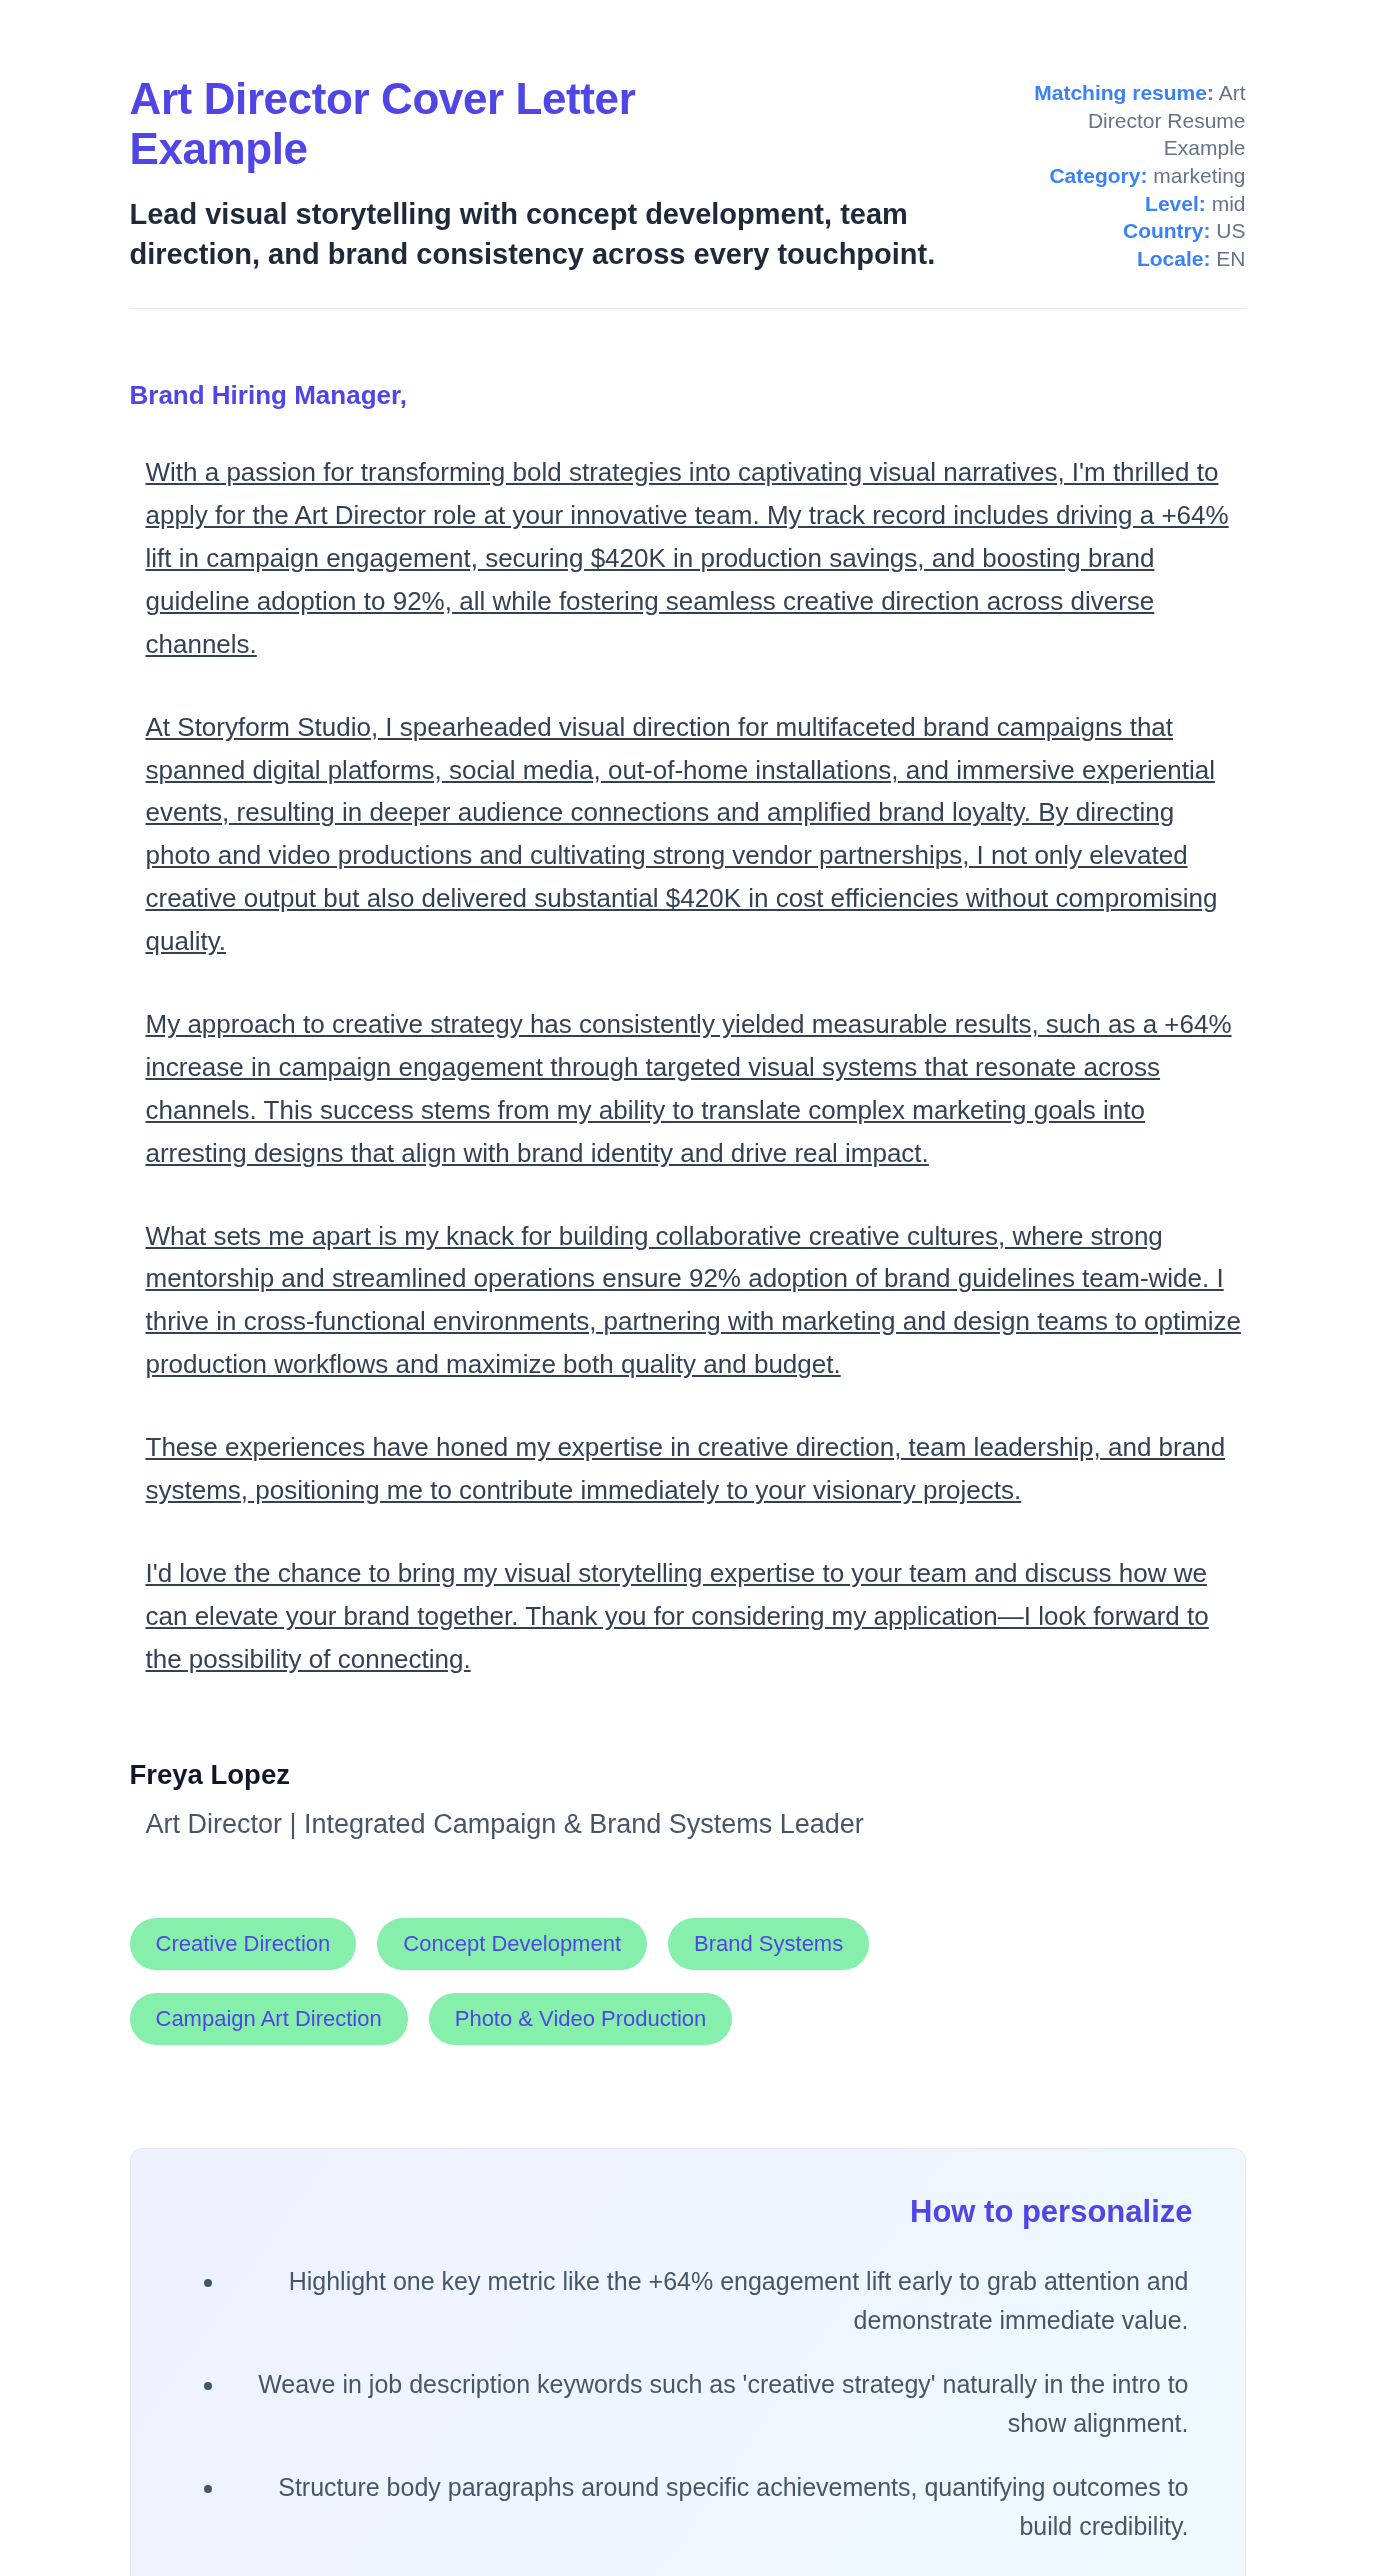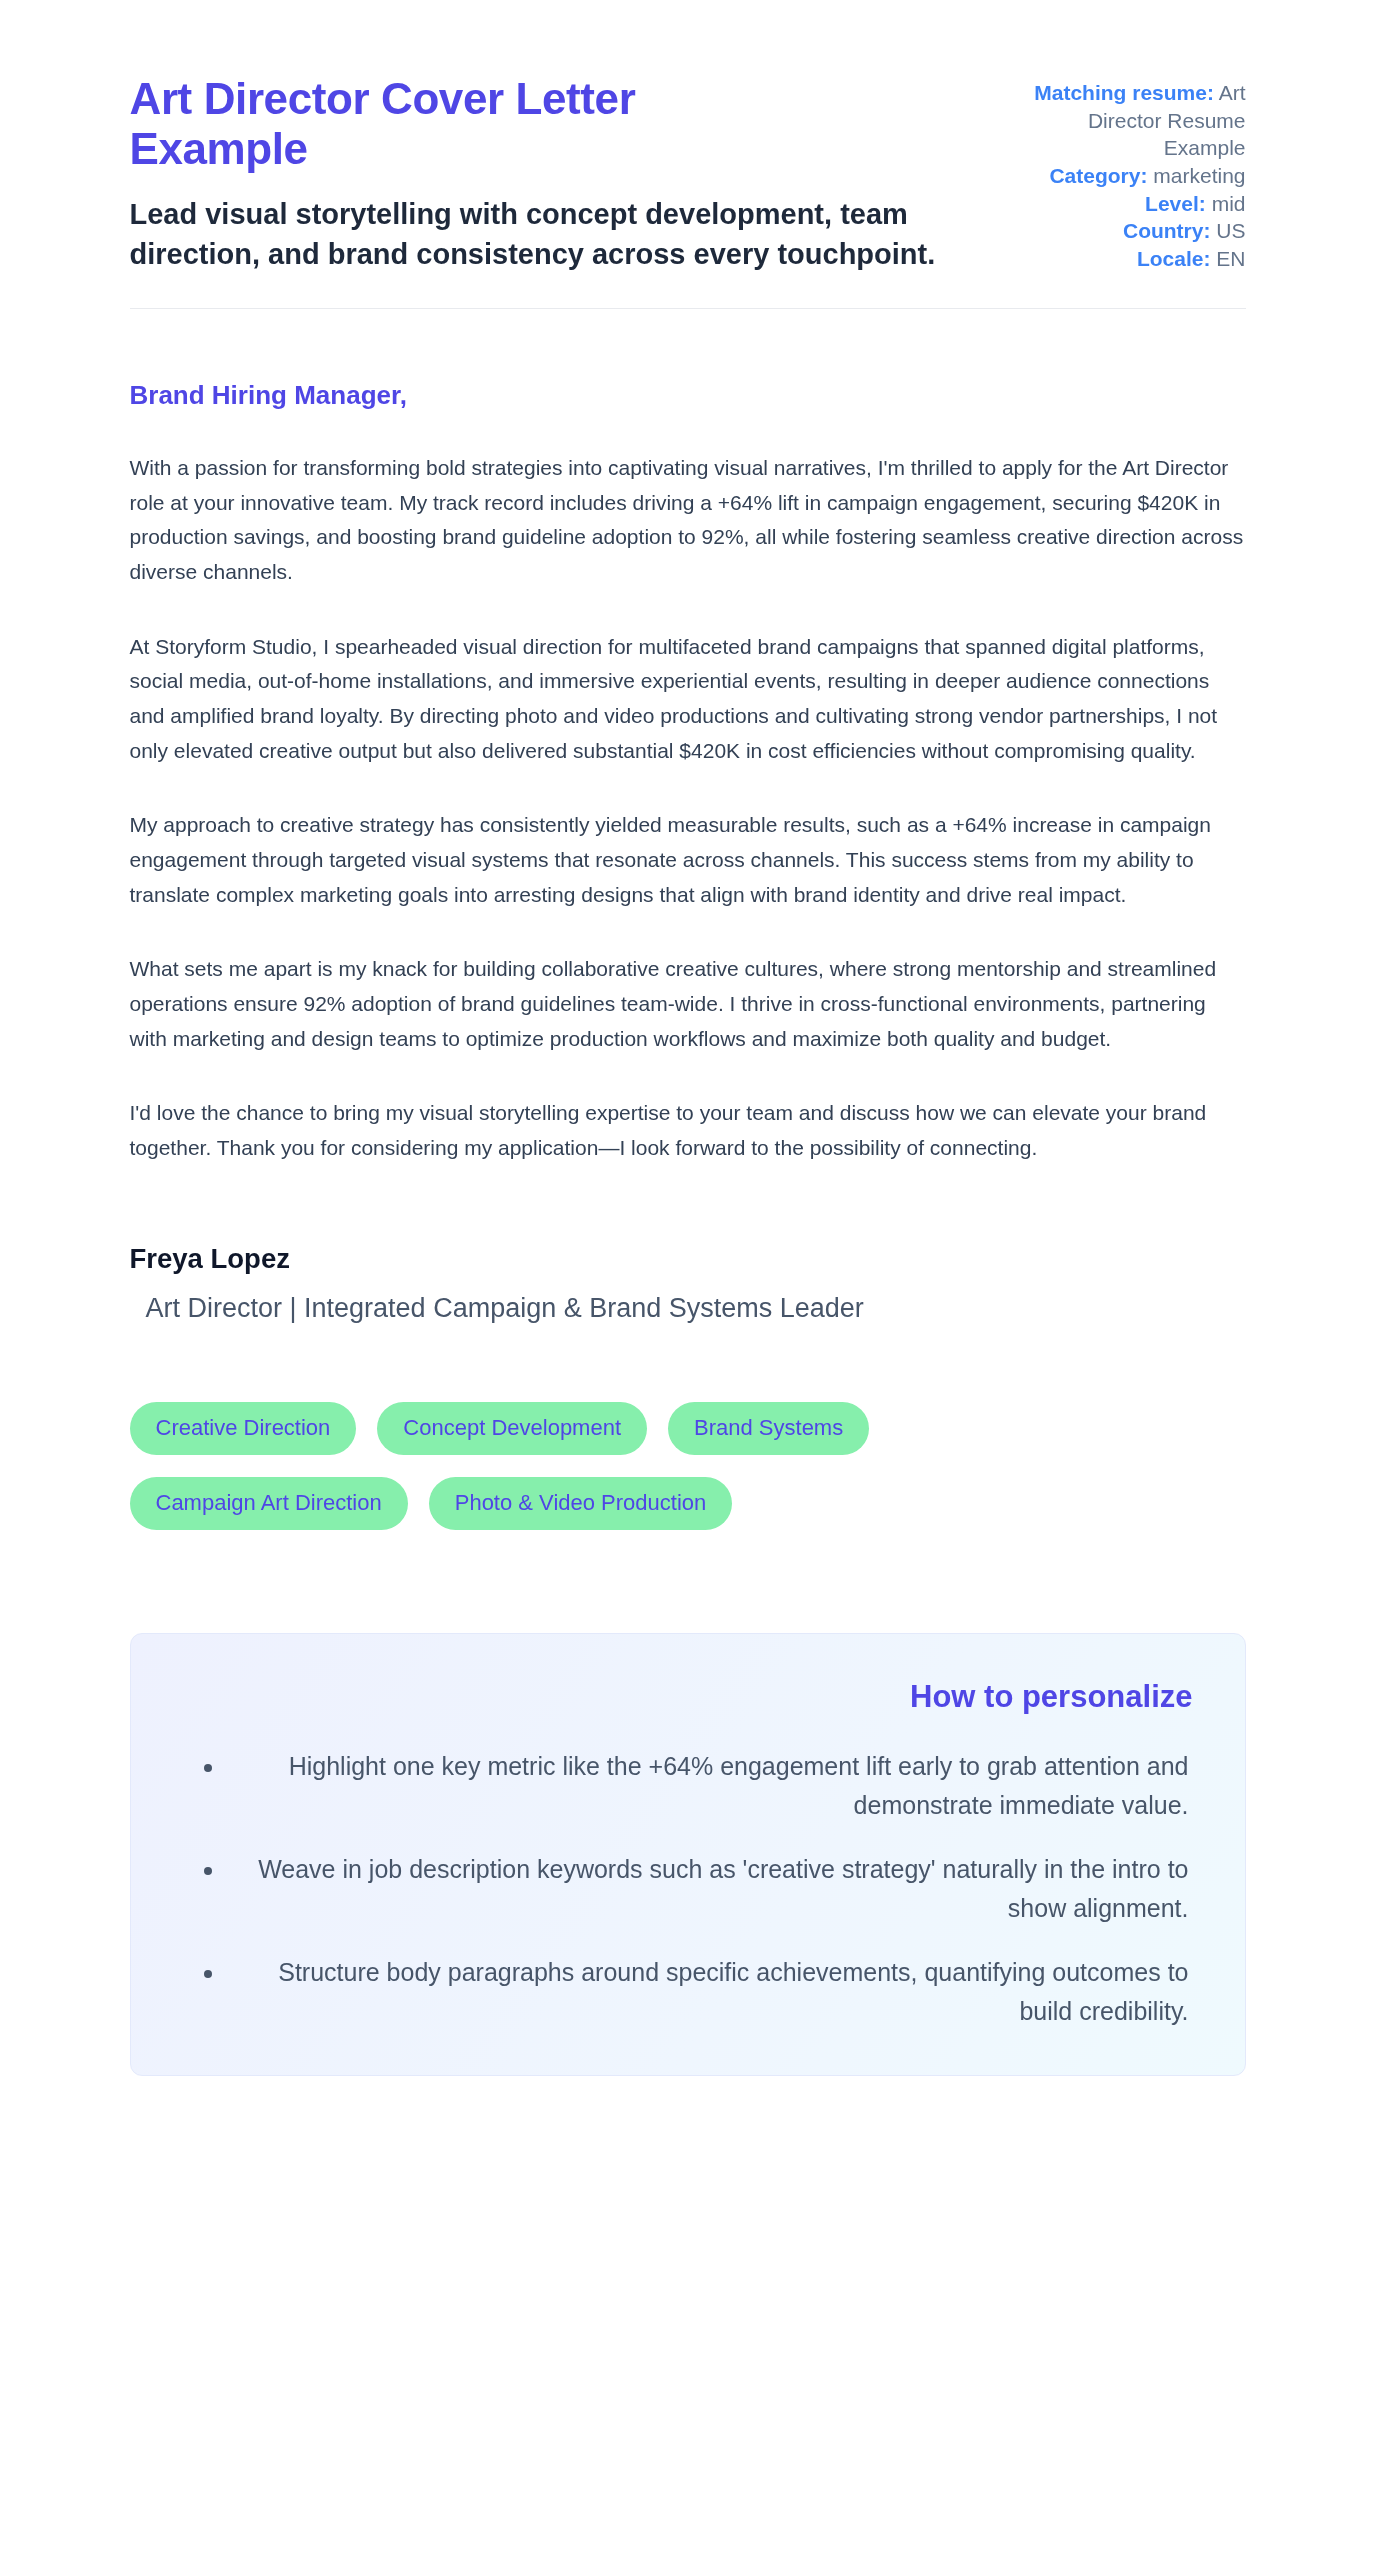--- a/index.html
+++ b/index.html
@@ -68,24 +68,25 @@
 
   
   .letter { margin-top: 71px; }
   .salutation {
     margin: 0 0 40px 0;
     font-size: 26px;
     font-weight: 700;
     color: #4f46e5;
   }
   .para {
-    margin: 0 0 40px 0;
-    font-size: 21px;
+    margin: 0 0 40px 16px;
+    font-size: 26px;
     line-height: 1.65;
     color: #334155;
+    text-decoration: underline;
   }
   .para:last-of-type { margin-bottom: 0; }
   .signature { margin-top: 78px; }
   .sig-name {
     margin: 0 0 18px 0;
     font-size: 27.5px;
     font-weight: 700;
     color: #0f172a;
   }
   .sig-role {
@@ -179,20 +180,21 @@
     </header>
 
     <hr class="divider">
 
     <section class="letter">
       <p class="salutation">Brand Hiring Manager,</p>
       <p class="para">With a passion for transforming bold strategies into captivating visual narratives, I'm thrilled to apply for the Art Director role at your innovative team. My track record includes driving a +64% lift in campaign engagement, securing $420K in production savings, and boosting brand guideline adoption to 92%, all while fostering seamless creative direction across diverse channels.</p>
       <p class="para">At Storyform Studio, I spearheaded visual direction for multifaceted brand campaigns that spanned digital platforms, social media, out-of-home installations, and immersive experiential events, resulting in deeper audience connections and amplified brand loyalty. By directing photo and video productions and cultivating strong vendor partnerships, I not only elevated creative output but also delivered substantial $420K in cost efficiencies without compromising quality.</p>
       <p class="para">My approach to creative strategy has consistently yielded measurable results, such as a +64% increase in campaign engagement through targeted visual systems that resonate across channels. This success stems from my ability to translate complex marketing goals into arresting designs that align with brand identity and drive real impact.</p>
       <p class="para">What sets me apart is my knack for building collaborative creative cultures, where strong mentorship and streamlined operations ensure 92% adoption of brand guidelines team-wide. I thrive in cross-functional environments, partnering with marketing and design teams to optimize production workflows and maximize both quality and budget.</p>
+      <p class="para">These experiences have honed my expertise in creative direction, team leadership, and brand systems, positioning me to contribute immediately to your visionary projects.</p>
       <p class="para">I'd love the chance to bring my visual storytelling expertise to your team and discuss how we can elevate your brand together. Thank you for considering my application—I look forward to the possibility of connecting.</p>
 
       <div class="signature">
         <p class="sig-name">Freya Lopez</p>
         <p class="sig-role">Art Director | Integrated Campaign &amp; Brand Systems Leader</p>
       </div>
     </section>
 
     <div class="tags">
       <span class="tag">Creative Direction</span>

